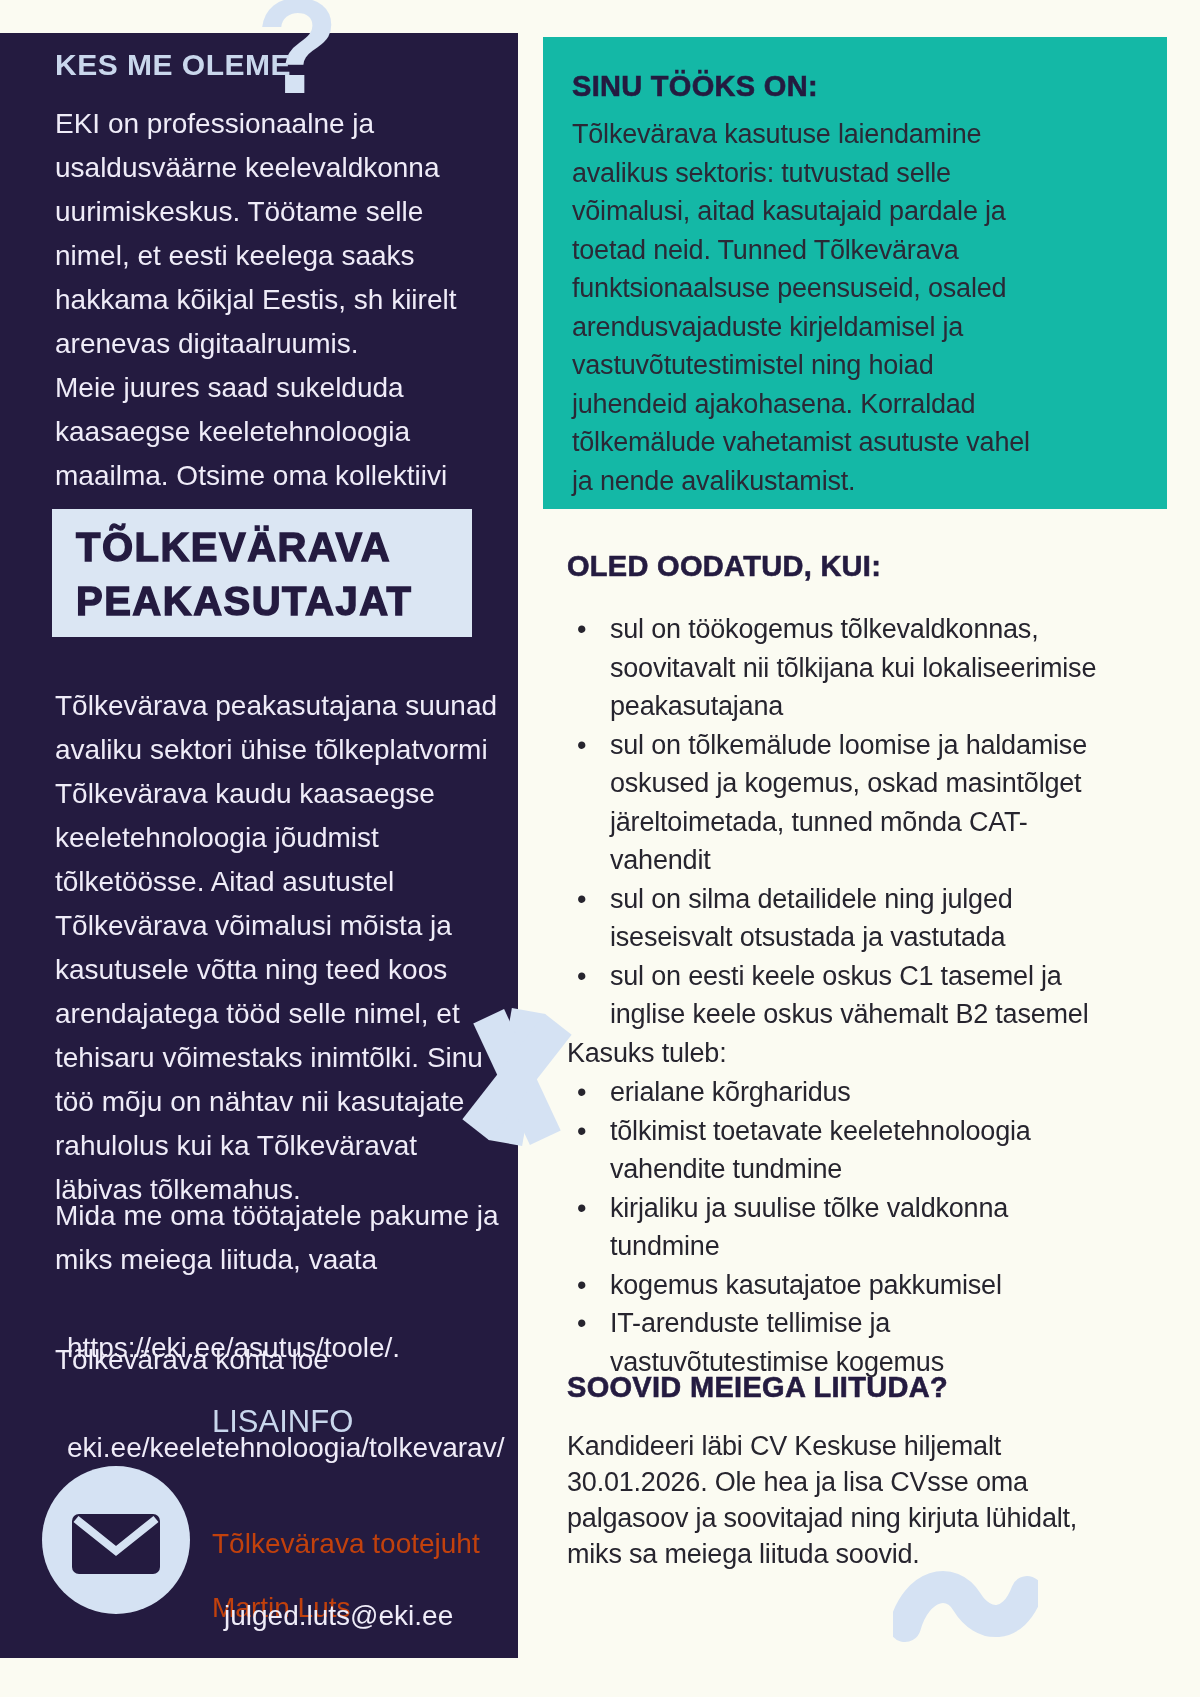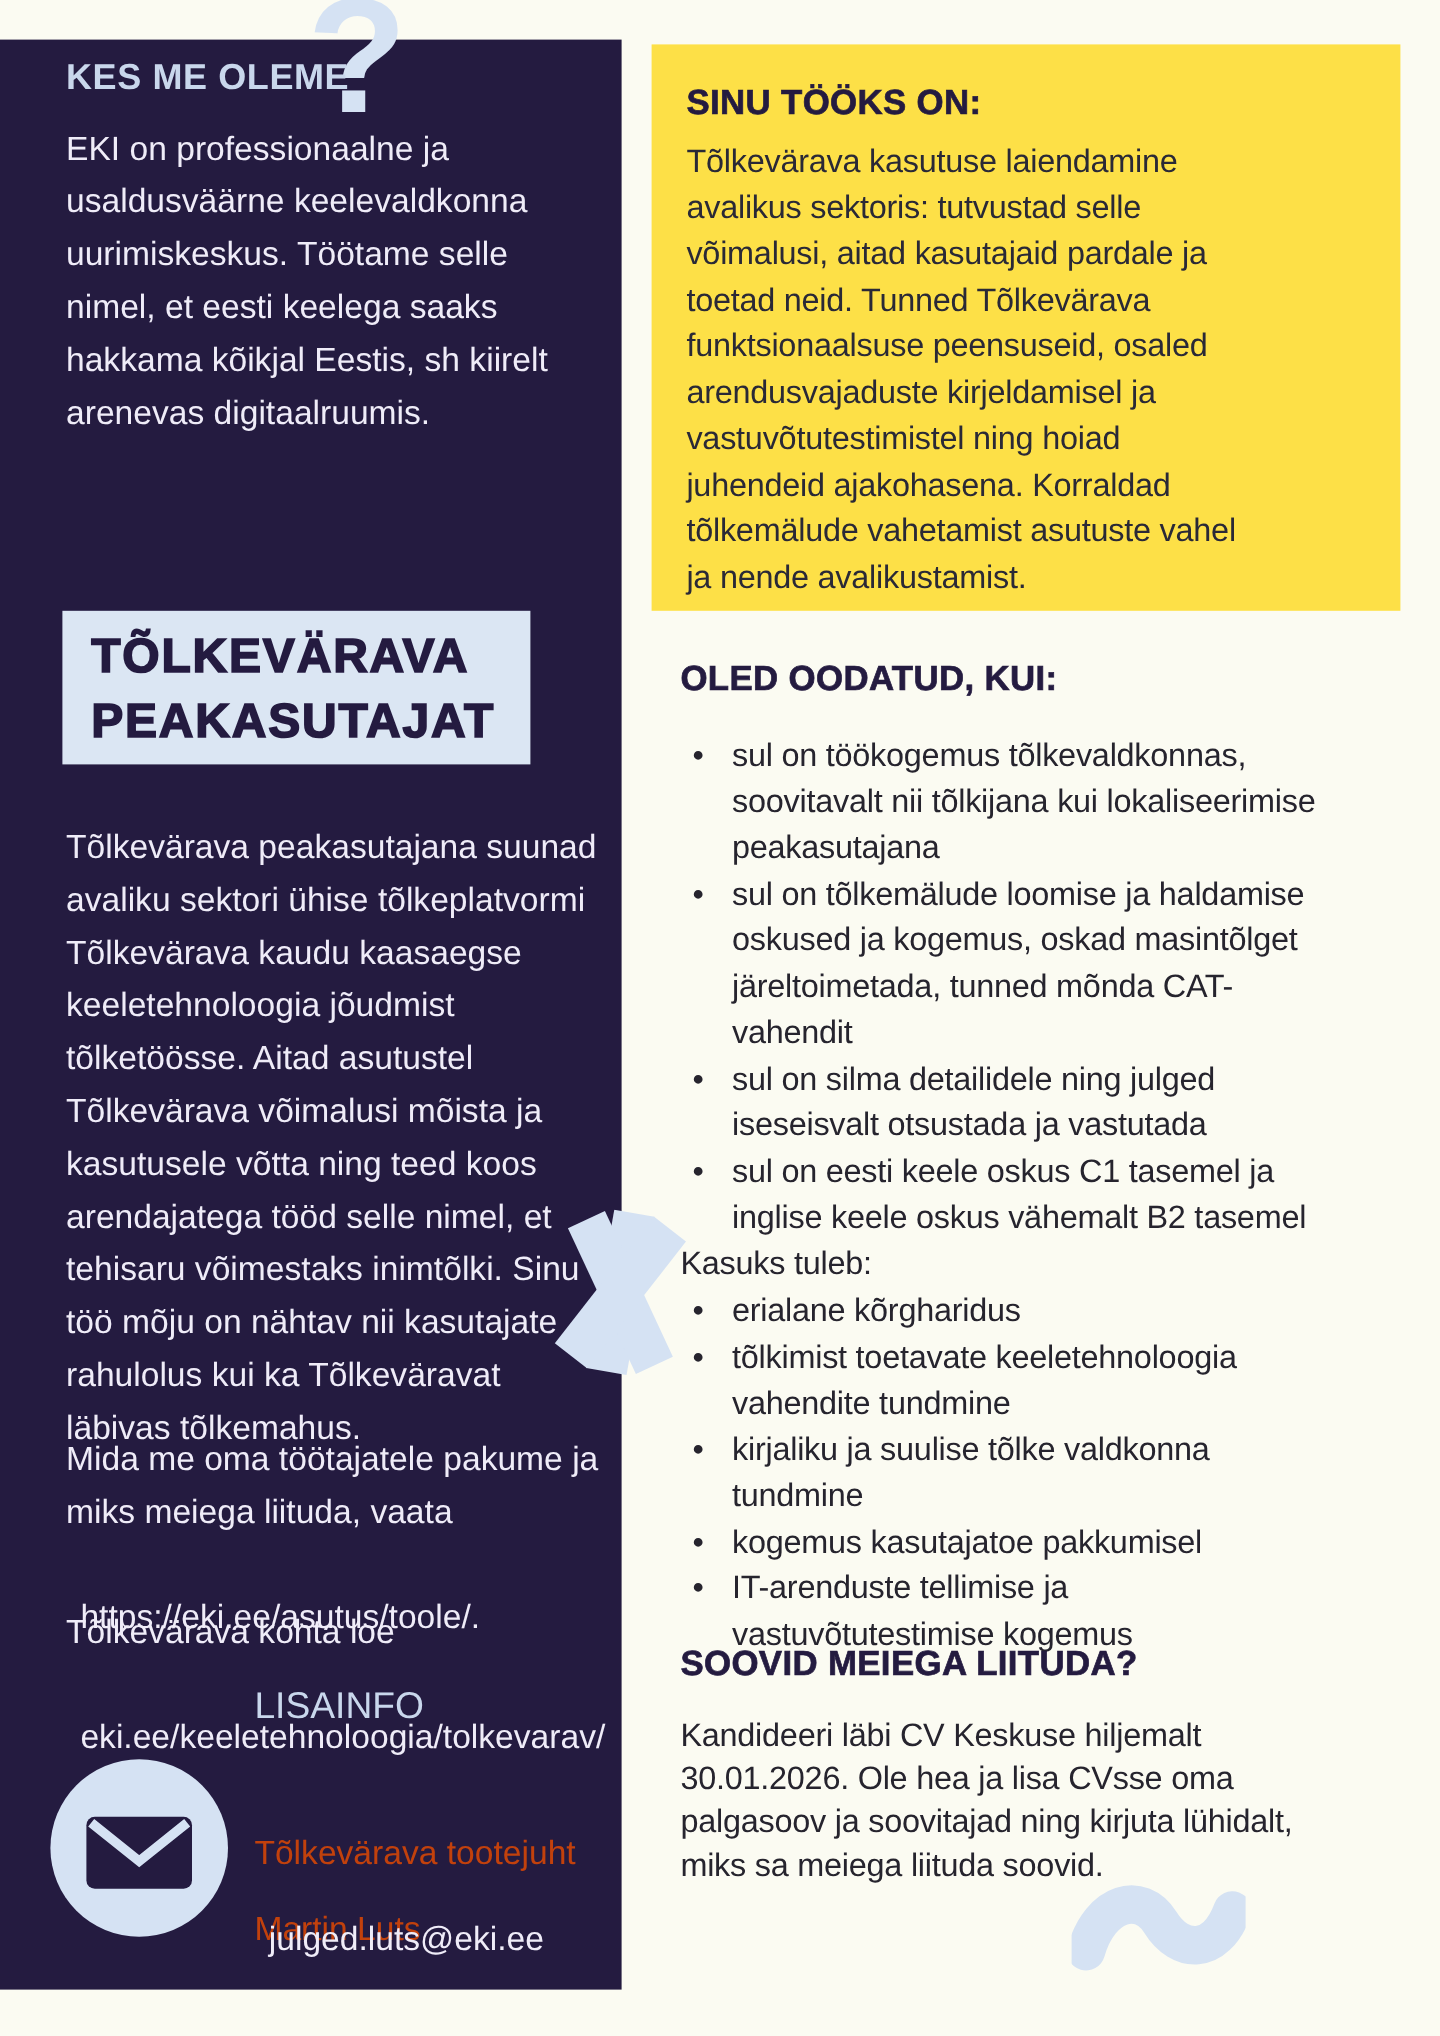--- a/index.html
+++ b/index.html
@@ -15,39 +15,39 @@
          color:#c9d7ec;letter-spacing:.5px;text-align:right;}
   .left-body{position:absolute;left:55px;width:450px;color:#efecf8;font-size:28px;
          line-height:44px;white-space:pre-line;}
   .p1{top:102px;}
   .p2{top:366px;}
   .p3{top:684px;}
   .p4{top:1150px;}
   .p5{top:1294px;}
   .u{text-underline-offset:5px;color:inherit;margin-left:12px;}
 
-  .title-box{position:absolute;left:52px;top:509px;width:390px;height:128px;background:#dbe6f3;}
+  .title-box{position:absolute;left:52px;top:509px;width:420px;height:128px;background:#dbe6f3;}
   .title-box .tt{position:absolute;left:24px;top:11px;font-size:40px;line-height:54px;
          font-weight:bold;color:#241b40;letter-spacing:1.5px;white-space:pre-line;
          -webkit-text-stroke:1.4px #241b40;}
 
   .contact-circle{position:absolute;left:42px;top:1466px;width:148px;height:148px;
          border-radius:50%;background:#d5e2f3;}
   .contact-circle svg{position:absolute;left:29px;top:41px;}
   .lisainfo{position:absolute;left:212px;top:1404px;font-size:31px;font-weight:normal;color:#c9d7ec;}
   .contact-lines{position:absolute;left:212px;top:1512px;font-size:28px;line-height:64px;
          color:#c2410c;white-space:pre-line;}
   .contact-email{position:absolute;left:212px;top:1600px;font-size:28px;color:#efecf8;}
 
   
   .asterisk{position:absolute;left:448px;top:1008px;width:138px;height:138px;}
   .tilde{position:absolute;left:893px;top:1568px;width:145px;height:80px;}
 
   
-  .tasks-box{position:absolute;left:543px;top:37px;width:624px;height:472px;background:#fde047;}
+  .tasks-box{position:absolute;left:543px;top:37px;width:624px;height:472px;background:#14b8a6;}
   .r-heading{font-size:29px;font-weight:bold;color:#241b40;letter-spacing:.3px;
          -webkit-text-stroke:.6px #241b40;}
   .tasks-heading{position:absolute;left:29px;top:33px;}
   .tasks-body{position:absolute;left:29px;top:78px;width:575px;font-size:27px;line-height:38.5px;
          color:#2a2936;white-space:pre-line;letter-spacing:-.2px;}
 
   .welcome-heading{position:absolute;left:567px;top:550px;}
   .soovid-heading{position:absolute;left:567px;top:1371px;}
 
   .bullets{position:absolute;left:567px;width:610px;color:#26242e;font-size:27px;
@@ -75,20 +75,23 @@
 
   <div class="left-heading">KES ME OLEME</div>
 
   <div class="left-body p1">EKI on professionaalne ja
 usaldusväärne keelevaldkonna
 uurimiskeskus. Töötame selle
 nimel, et eesti keelega saaks
 hakkama kõikjal Eestis, sh kiirelt
 arenevas digitaalruumis.</div>
 
+  <div class="left-body p2">Meie juures saad sukelduda
+kaasaegse keeletehnoloogia
+maailma. Otsime oma kollektiivi</div>
 
   <div class="title-box">
     <div class="tt">TÕLKEVÄRAVA
 PEAKASUTAJAT</div>
   </div>
 
   <div class="left-body p3">Tõlkevärava peakasutajana suunad
 avaliku sektori ühise tõlkeplatvormi
 Tõlkevärava kaudu kaasaegse
 keeletehnoloogia jõudmist

